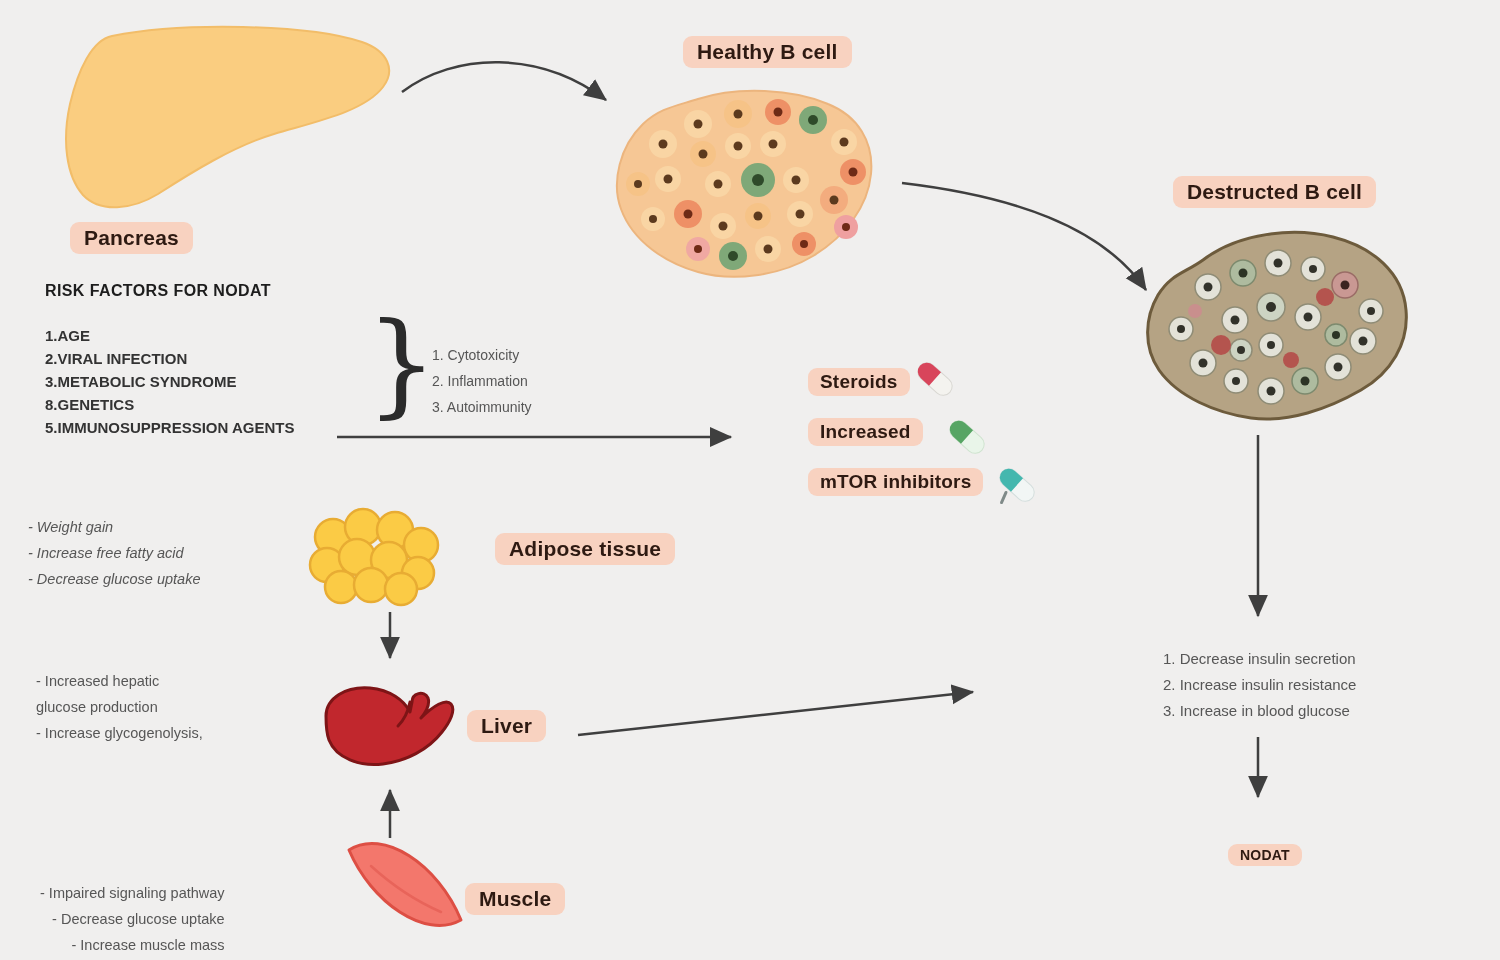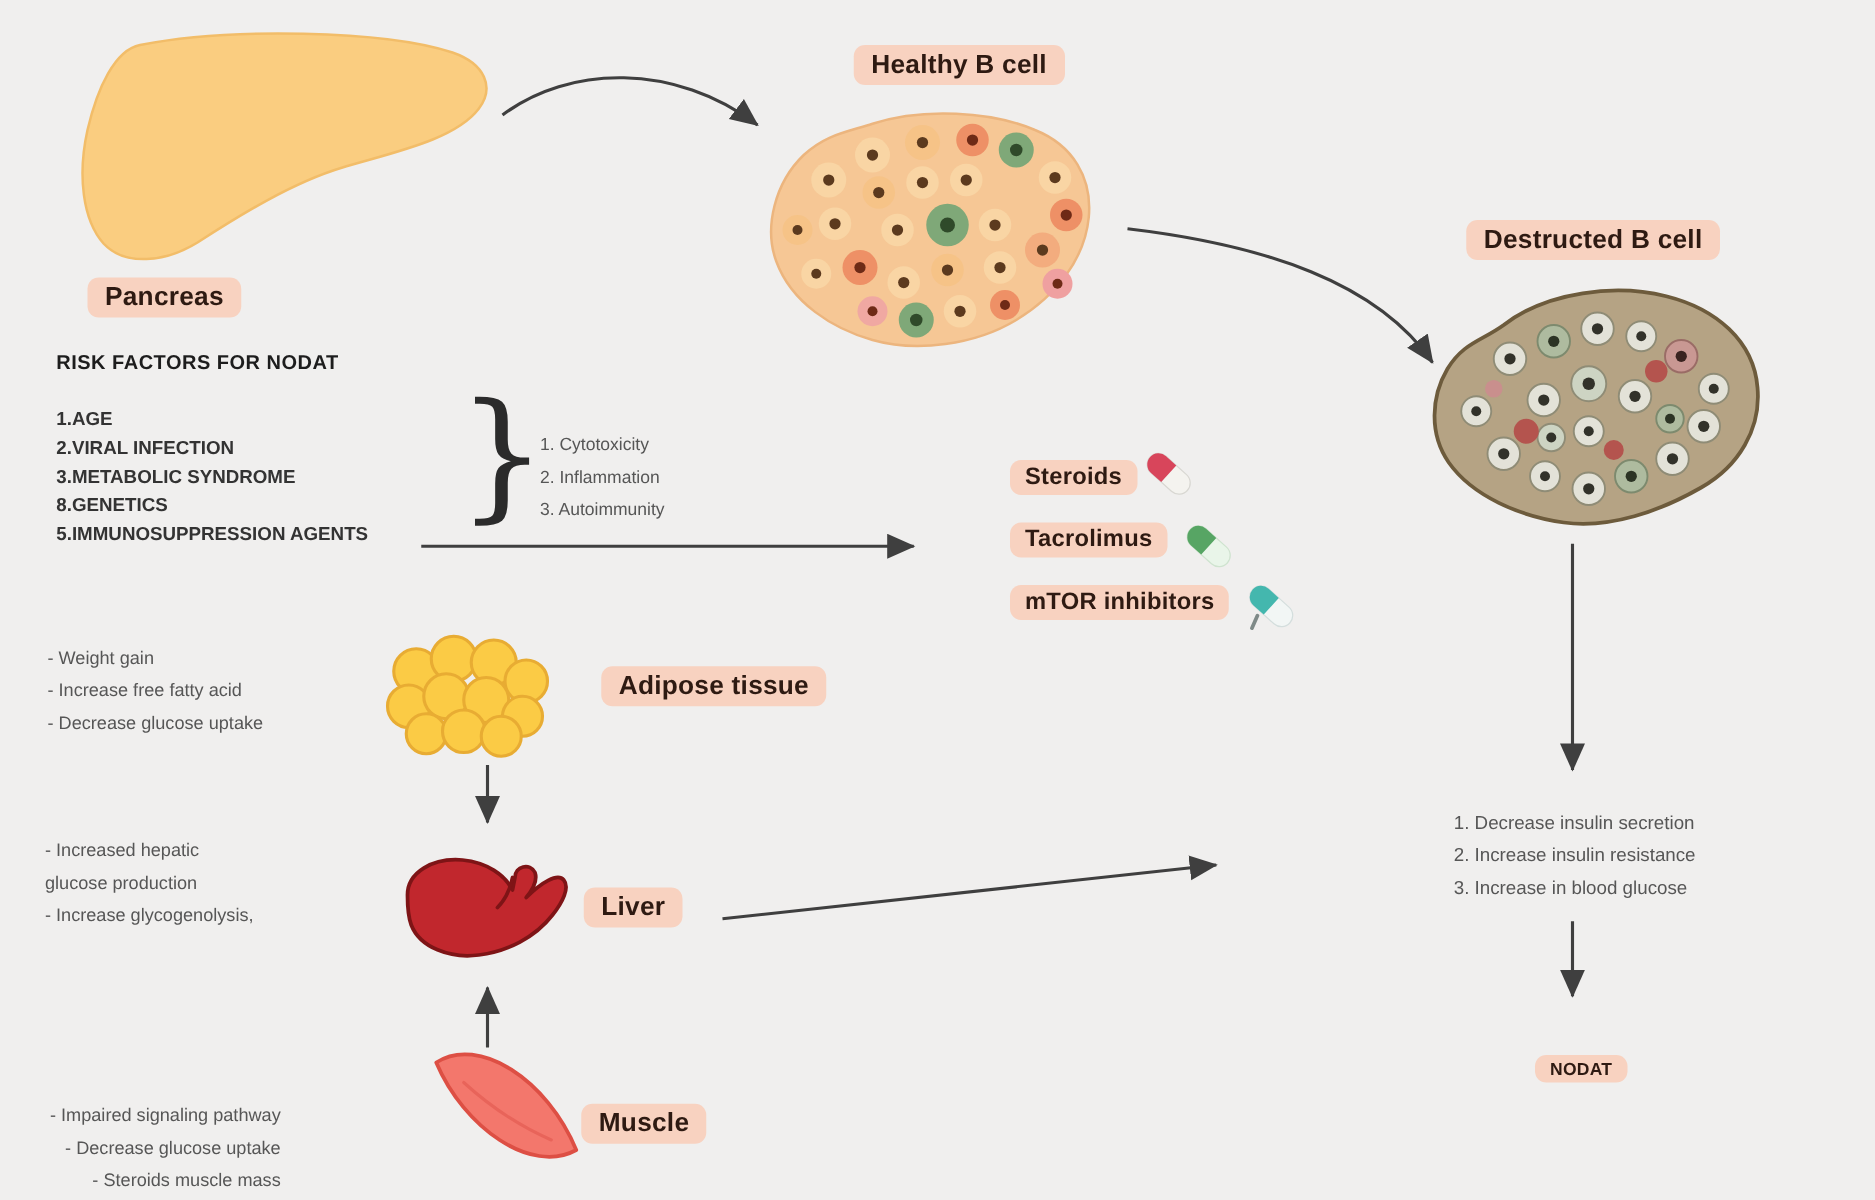--- a/index.html
+++ b/index.html
@@ -255,43 +255,43 @@
 
 <div class="brace" style="left:366px; top:300px;">}</div>
 
 <div class="list soft" style="left:432px; top:342px; font-size:14px;">
   <div>1. Cytotoxicity</div>
   <div>2. Inflammation</div>
   <div>3. Autoimmunity</div>
 </div>
 
 <div class="pill-label small" style="left:793px; top:368px;">Steroids</div>
-<div class="pill-label small" style="left:793px; top:418px;">Tacrolimus</div>
+<div class="pill-label small" style="left:793px; top:418px;">Increased</div>
 <div class="pill-label small" style="left:793px; top:468px;">mTOR inhibitors</div>
 
-<div class="list soft" style="left:38px; top:514px;">
+<div class="list soft" style="left:28px; top:514px;font-style:italic;">
   <div>- Weight gain</div>
   <div>- Increase free fatty acid</div>
   <div>- Decrease glucose uptake</div>
 </div>
 
-<div class="pill-label" style="left:466px; top:533px;">Adipose tissue</div>
+<div class="pill-label" style="left:480px; top:533px;">Adipose tissue</div>
 
 <div class="list soft" style="left:36px; top:668px;">
   <div>- Increased hepatic</div>
   <div>glucose production</div>
   <div>- Increase glycogenolysis,</div>
 </div>
 
 <div class="pill-label" style="left:452px; top:710px;">Liver</div>
 
 <div class="list soft" style="left:40px; top:880px;text-align:right;">
   <div>- Impaired signaling pathway</div>
   <div>- Decrease glucose uptake</div>
-  <div>- Steroids muscle mass</div>
+  <div>- Increase muscle mass</div>
 </div>
 
 <div class="pill-label" style="left:450px; top:883px;">Muscle</div>
 
 <div class="list soft" style="left:1143px; top:646px; font-size:15px;margin-left:20px;">
   <div>1. Decrease insulin secretion</div>
   <div>2. Increase insulin resistance</div>
   <div>3. Increase in blood glucose</div>
 </div>
 

